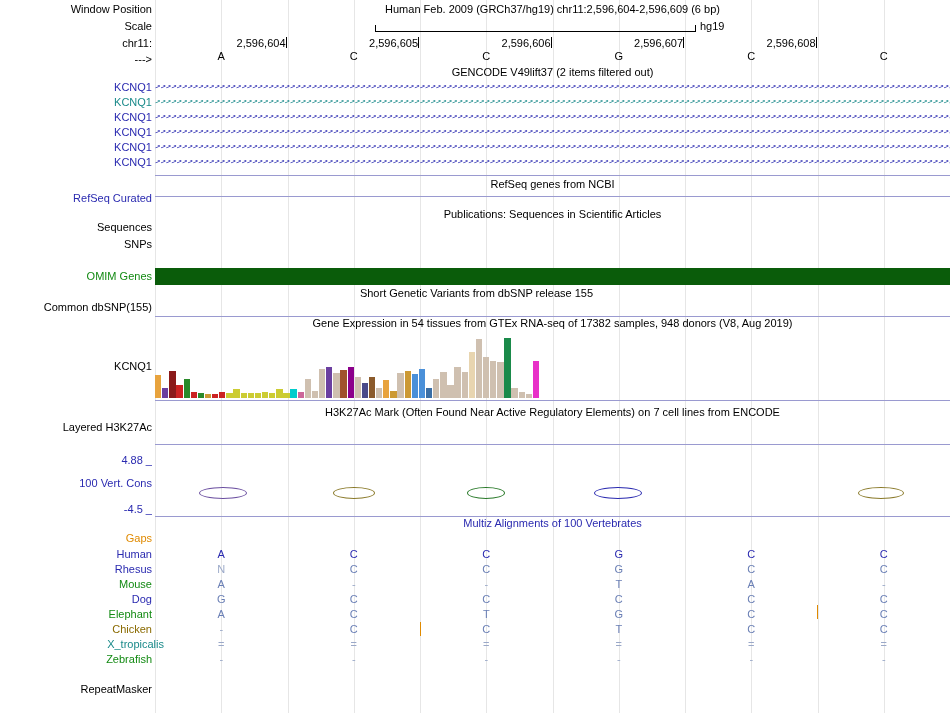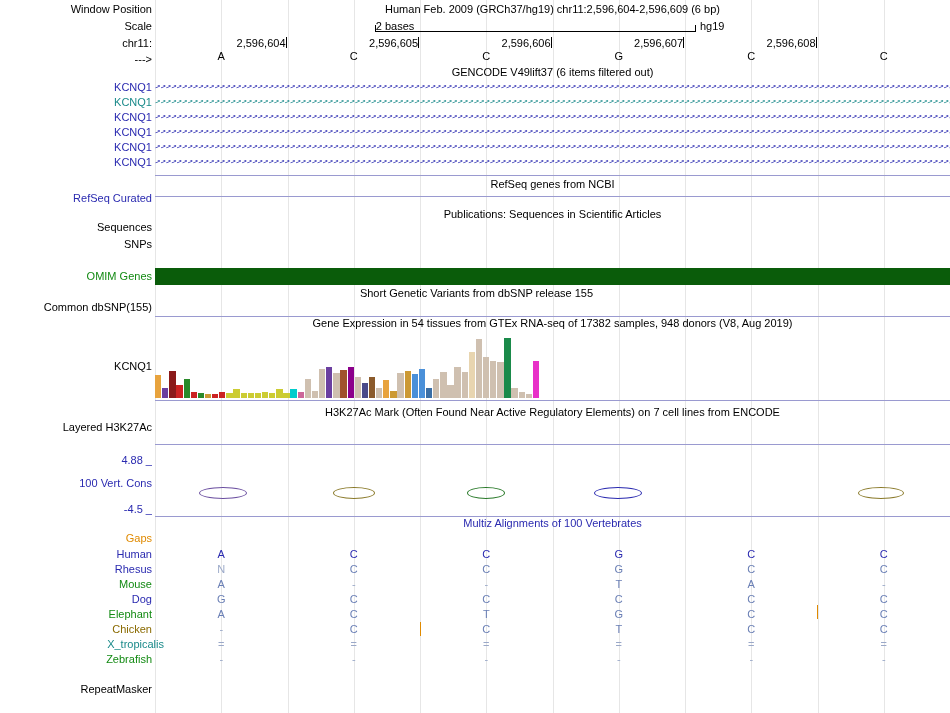--- a/index.html
+++ b/index.html
@@ -45,21 +45,20 @@
       <div class="vgrid" style="left: 685px; top: 0px; height: 713px;"></div>
       <div class="vgrid" style="left: 751px; top: 0px; height: 713px;"></div>
       <div class="vgrid" style="left: 818px; top: 0px; height: 713px;"></div>
       <div class="vgrid" style="left: 884px; top: 0px; height: 713px;"></div>
     </div>
 
   <div class="lbl" style="left:0;top:3px;width:152px;">Window Position</div>
   <div class="ctr" style="left:155px;top:3px;width:795px;">Human Feb. 2009 (GRCh37/hg19)    chr11:2,596,604-2,596,609 (6 bp)</div>
 
   <div class="lbl" style="left:0;top:20px;width:152px;">Scale</div>
-  <div class="ctr" style="left:250px;top:20px;width:290px;">2 bases</div>
   <div class="scalebar" style="left:375px;top:31px;width:320px;"></div>
   <div class="scalecap" style="left:375px;top:25px;"></div>
   <div class="scalecap" style="left:695px;top:25px;"></div>
   <div class="left" style="left:700px;top:20px;">hg19</div>
 
   <div class="lbl" style="left:0;top:37px;width:152px;">chr11:</div>
   <div class="lbl" style="left:0;top:53px;width:152px;">---&gt;</div>
 
   <div id="rulerlayer">
       <div class="lbl" style="left: 197.5px; top: 37px; width: 88px;">2,596,604</div>
@@ -76,21 +75,21 @@
 
   <div id="baselayer">
       <div class="seqcol" style="left: 191.25px; top: 50px; width: 60px;">A</div>
       <div class="seqcol" style="left: 323.75px; top: 50px; width: 60px;">C</div>
       <div class="seqcol" style="left: 456.25px; top: 50px; width: 60px;">C</div>
       <div class="seqcol" style="left: 588.75px; top: 50px; width: 60px;">G</div>
       <div class="seqcol" style="left: 721.25px; top: 50px; width: 60px;">C</div>
       <div class="seqcol" style="left: 853.75px; top: 50px; width: 60px;">C</div>
     </div>
 
-  <div class="ctr" style="left:155px;top:66px;width:795px;">GENCODE V49lift37 (6 items filtered out)</div>
+  <div class="ctr" style="left:155px;top:66px;width:795px;">GENCODE V49lift37 (2 items filtered out)</div>
   <div id="gencodelayer">
       <div class="lbl" style="left: 0px; top: 81px; width: 152px; color: rgb(42, 42, 176);">KCNQ1</div>
       <div class="gene-row arrows" style="top: 85px; color: rgb(42, 42, 176);">&gt;&gt;&gt;&gt;&gt;&gt;&gt;&gt;&gt;&gt;&gt;&gt;&gt;&gt;&gt;&gt;&gt;&gt;&gt;&gt;&gt;&gt;&gt;&gt;&gt;&gt;&gt;&gt;&gt;&gt;&gt;&gt;&gt;&gt;&gt;&gt;&gt;&gt;&gt;&gt;&gt;&gt;&gt;&gt;&gt;&gt;&gt;&gt;&gt;&gt;&gt;&gt;&gt;&gt;&gt;&gt;&gt;&gt;&gt;&gt;&gt;&gt;&gt;&gt;&gt;&gt;&gt;&gt;&gt;&gt;&gt;&gt;&gt;&gt;&gt;&gt;&gt;&gt;&gt;&gt;&gt;&gt;&gt;&gt;&gt;&gt;&gt;&gt;&gt;&gt;&gt;&gt;&gt;&gt;&gt;&gt;&gt;&gt;&gt;&gt;&gt;&gt;&gt;&gt;&gt;&gt;&gt;&gt;&gt;&gt;&gt;&gt;&gt;&gt;&gt;&gt;&gt;&gt;&gt;&gt;&gt;&gt;&gt;&gt;&gt;&gt;&gt;&gt;&gt;&gt;&gt;&gt;&gt;&gt;&gt;&gt;&gt;&gt;&gt;&gt;&gt;&gt;&gt;&gt;&gt;&gt;&gt;&gt;&gt;&gt;&gt;&gt;&gt;&gt;&gt;&gt;&gt;&gt;&gt;&gt;&gt;&gt;&gt;&gt;&gt;&gt;&gt;&gt;&gt;&gt;&gt;&gt;&gt;&gt;&gt;&gt;&gt;&gt;&gt;&gt;&gt;&gt;&gt;&gt;&gt;&gt;&gt;&gt;&gt;&gt;&gt;&gt;&gt;&gt;&gt;&gt;&gt;&gt;&gt;&gt;&gt;&gt;&gt;&gt;&gt;&gt;&gt;&gt;&gt;&gt;&gt;&gt;&gt;&gt;&gt;&gt;&gt;&gt;&gt;&gt;&gt;&gt;&gt;&gt;&gt;&gt;&gt;&gt;&gt;&gt;&gt;&gt;&gt;&gt;&gt;&gt;&gt;&gt;&gt;&gt;&gt;&gt;&gt;&gt;&gt;&gt;&gt;&gt;&gt;&gt;&gt;&gt;&gt;&gt;&gt;&gt;&gt;&gt;&gt;&gt;&gt;&gt;&gt;&gt;&gt;&gt;&gt;&gt;&gt;&gt;&gt;&gt;&gt;&gt;&gt;&gt;&gt;&gt;&gt;&gt;&gt;&gt;&gt;&gt;&gt;&gt;&gt;&gt;&gt;&gt;&gt;&gt;&gt;&gt;&gt;&gt;&gt;&gt;&gt;&gt;</div>
       <div class="lbl" style="left: 0px; top: 96px; width: 152px; color: rgb(26, 138, 138);">KCNQ1</div>
       <div class="gene-row arrows" style="top: 100px; color: rgb(26, 138, 138);">&gt;&gt;&gt;&gt;&gt;&gt;&gt;&gt;&gt;&gt;&gt;&gt;&gt;&gt;&gt;&gt;&gt;&gt;&gt;&gt;&gt;&gt;&gt;&gt;&gt;&gt;&gt;&gt;&gt;&gt;&gt;&gt;&gt;&gt;&gt;&gt;&gt;&gt;&gt;&gt;&gt;&gt;&gt;&gt;&gt;&gt;&gt;&gt;&gt;&gt;&gt;&gt;&gt;&gt;&gt;&gt;&gt;&gt;&gt;&gt;&gt;&gt;&gt;&gt;&gt;&gt;&gt;&gt;&gt;&gt;&gt;&gt;&gt;&gt;&gt;&gt;&gt;&gt;&gt;&gt;&gt;&gt;&gt;&gt;&gt;&gt;&gt;&gt;&gt;&gt;&gt;&gt;&gt;&gt;&gt;&gt;&gt;&gt;&gt;&gt;&gt;&gt;&gt;&gt;&gt;&gt;&gt;&gt;&gt;&gt;&gt;&gt;&gt;&gt;&gt;&gt;&gt;&gt;&gt;&gt;&gt;&gt;&gt;&gt;&gt;&gt;&gt;&gt;&gt;&gt;&gt;&gt;&gt;&gt;&gt;&gt;&gt;&gt;&gt;&gt;&gt;&gt;&gt;&gt;&gt;&gt;&gt;&gt;&gt;&gt;&gt;&gt;&gt;&gt;&gt;&gt;&gt;&gt;&gt;&gt;&gt;&gt;&gt;&gt;&gt;&gt;&gt;&gt;&gt;&gt;&gt;&gt;&gt;&gt;&gt;&gt;&gt;&gt;&gt;&gt;&gt;&gt;&gt;&gt;&gt;&gt;&gt;&gt;&gt;&gt;&gt;&gt;&gt;&gt;&gt;&gt;&gt;&gt;&gt;&gt;&gt;&gt;&gt;&gt;&gt;&gt;&gt;&gt;&gt;&gt;&gt;&gt;&gt;&gt;&gt;&gt;&gt;&gt;&gt;&gt;&gt;&gt;&gt;&gt;&gt;&gt;&gt;&gt;&gt;&gt;&gt;&gt;&gt;&gt;&gt;&gt;&gt;&gt;&gt;&gt;&gt;&gt;&gt;&gt;&gt;&gt;&gt;&gt;&gt;&gt;&gt;&gt;&gt;&gt;&gt;&gt;&gt;&gt;&gt;&gt;&gt;&gt;&gt;&gt;&gt;&gt;&gt;&gt;&gt;&gt;&gt;&gt;&gt;&gt;&gt;&gt;&gt;&gt;&gt;&gt;&gt;&gt;&gt;&gt;&gt;&gt;&gt;&gt;&gt;&gt;&gt;&gt;&gt;&gt;&gt;&gt;&gt;&gt;&gt;&gt;</div>
       <div class="lbl" style="left: 0px; top: 111px; width: 152px; color: rgb(42, 42, 176);">KCNQ1</div>
       <div class="gene-row arrows" style="top: 115px; color: rgb(42, 42, 176);">&gt;&gt;&gt;&gt;&gt;&gt;&gt;&gt;&gt;&gt;&gt;&gt;&gt;&gt;&gt;&gt;&gt;&gt;&gt;&gt;&gt;&gt;&gt;&gt;&gt;&gt;&gt;&gt;&gt;&gt;&gt;&gt;&gt;&gt;&gt;&gt;&gt;&gt;&gt;&gt;&gt;&gt;&gt;&gt;&gt;&gt;&gt;&gt;&gt;&gt;&gt;&gt;&gt;&gt;&gt;&gt;&gt;&gt;&gt;&gt;&gt;&gt;&gt;&gt;&gt;&gt;&gt;&gt;&gt;&gt;&gt;&gt;&gt;&gt;&gt;&gt;&gt;&gt;&gt;&gt;&gt;&gt;&gt;&gt;&gt;&gt;&gt;&gt;&gt;&gt;&gt;&gt;&gt;&gt;&gt;&gt;&gt;&gt;&gt;&gt;&gt;&gt;&gt;&gt;&gt;&gt;&gt;&gt;&gt;&gt;&gt;&gt;&gt;&gt;&gt;&gt;&gt;&gt;&gt;&gt;&gt;&gt;&gt;&gt;&gt;&gt;&gt;&gt;&gt;&gt;&gt;&gt;&gt;&gt;&gt;&gt;&gt;&gt;&gt;&gt;&gt;&gt;&gt;&gt;&gt;&gt;&gt;&gt;&gt;&gt;&gt;&gt;&gt;&gt;&gt;&gt;&gt;&gt;&gt;&gt;&gt;&gt;&gt;&gt;&gt;&gt;&gt;&gt;&gt;&gt;&gt;&gt;&gt;&gt;&gt;&gt;&gt;&gt;&gt;&gt;&gt;&gt;&gt;&gt;&gt;&gt;&gt;&gt;&gt;&gt;&gt;&gt;&gt;&gt;&gt;&gt;&gt;&gt;&gt;&gt;&gt;&gt;&gt;&gt;&gt;&gt;&gt;&gt;&gt;&gt;&gt;&gt;&gt;&gt;&gt;&gt;&gt;&gt;&gt;&gt;&gt;&gt;&gt;&gt;&gt;&gt;&gt;&gt;&gt;&gt;&gt;&gt;&gt;&gt;&gt;&gt;&gt;&gt;&gt;&gt;&gt;&gt;&gt;&gt;&gt;&gt;&gt;&gt;&gt;&gt;&gt;&gt;&gt;&gt;&gt;&gt;&gt;&gt;&gt;&gt;&gt;&gt;&gt;&gt;&gt;&gt;&gt;&gt;&gt;&gt;&gt;&gt;&gt;&gt;&gt;&gt;&gt;&gt;&gt;&gt;&gt;&gt;&gt;&gt;&gt;&gt;&gt;&gt;&gt;&gt;&gt;&gt;&gt;&gt;&gt;&gt;&gt;&gt;&gt;&gt;</div>
       <div class="lbl" style="left: 0px; top: 126px; width: 152px; color: rgb(42, 42, 176);">KCNQ1</div>
       <div class="gene-row arrows" style="top: 130px; color: rgb(42, 42, 176);">&gt;&gt;&gt;&gt;&gt;&gt;&gt;&gt;&gt;&gt;&gt;&gt;&gt;&gt;&gt;&gt;&gt;&gt;&gt;&gt;&gt;&gt;&gt;&gt;&gt;&gt;&gt;&gt;&gt;&gt;&gt;&gt;&gt;&gt;&gt;&gt;&gt;&gt;&gt;&gt;&gt;&gt;&gt;&gt;&gt;&gt;&gt;&gt;&gt;&gt;&gt;&gt;&gt;&gt;&gt;&gt;&gt;&gt;&gt;&gt;&gt;&gt;&gt;&gt;&gt;&gt;&gt;&gt;&gt;&gt;&gt;&gt;&gt;&gt;&gt;&gt;&gt;&gt;&gt;&gt;&gt;&gt;&gt;&gt;&gt;&gt;&gt;&gt;&gt;&gt;&gt;&gt;&gt;&gt;&gt;&gt;&gt;&gt;&gt;&gt;&gt;&gt;&gt;&gt;&gt;&gt;&gt;&gt;&gt;&gt;&gt;&gt;&gt;&gt;&gt;&gt;&gt;&gt;&gt;&gt;&gt;&gt;&gt;&gt;&gt;&gt;&gt;&gt;&gt;&gt;&gt;&gt;&gt;&gt;&gt;&gt;&gt;&gt;&gt;&gt;&gt;&gt;&gt;&gt;&gt;&gt;&gt;&gt;&gt;&gt;&gt;&gt;&gt;&gt;&gt;&gt;&gt;&gt;&gt;&gt;&gt;&gt;&gt;&gt;&gt;&gt;&gt;&gt;&gt;&gt;&gt;&gt;&gt;&gt;&gt;&gt;&gt;&gt;&gt;&gt;&gt;&gt;&gt;&gt;&gt;&gt;&gt;&gt;&gt;&gt;&gt;&gt;&gt;&gt;&gt;&gt;&gt;&gt;&gt;&gt;&gt;&gt;&gt;&gt;&gt;&gt;&gt;&gt;&gt;&gt;&gt;&gt;&gt;&gt;&gt;&gt;&gt;&gt;&gt;&gt;&gt;&gt;&gt;&gt;&gt;&gt;&gt;&gt;&gt;&gt;&gt;&gt;&gt;&gt;&gt;&gt;&gt;&gt;&gt;&gt;&gt;&gt;&gt;&gt;&gt;&gt;&gt;&gt;&gt;&gt;&gt;&gt;&gt;&gt;&gt;&gt;&gt;&gt;&gt;&gt;&gt;&gt;&gt;&gt;&gt;&gt;&gt;&gt;&gt;&gt;&gt;&gt;&gt;&gt;&gt;&gt;&gt;&gt;&gt;&gt;&gt;&gt;&gt;&gt;&gt;&gt;&gt;&gt;&gt;&gt;&gt;&gt;&gt;&gt;&gt;&gt;&gt;&gt;&gt;&gt;</div>
       <div class="lbl" style="left: 0px; top: 141px; width: 152px; color: rgb(42, 42, 176);">KCNQ1</div>

